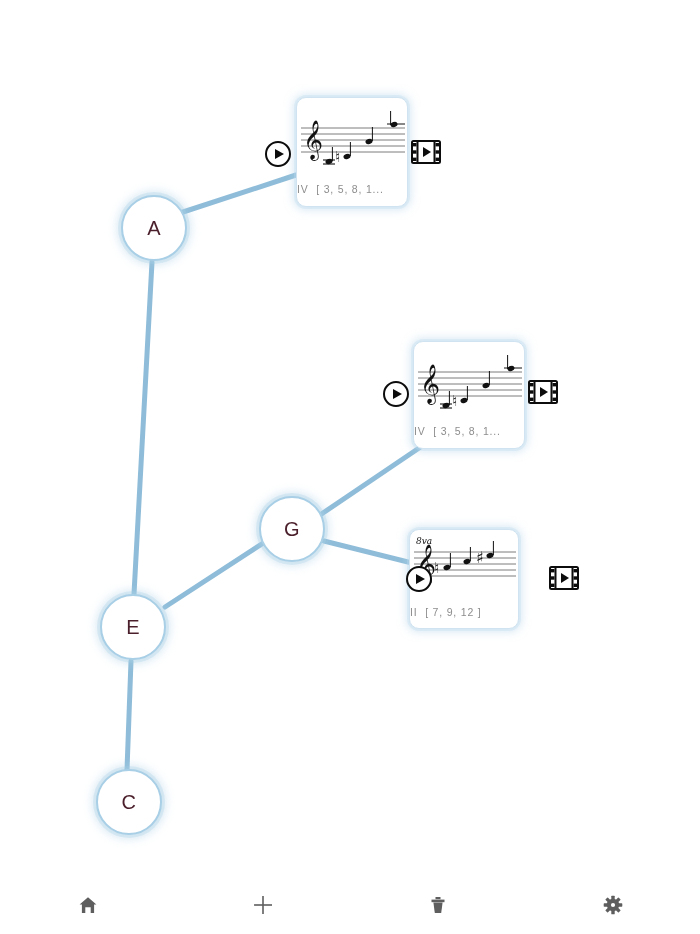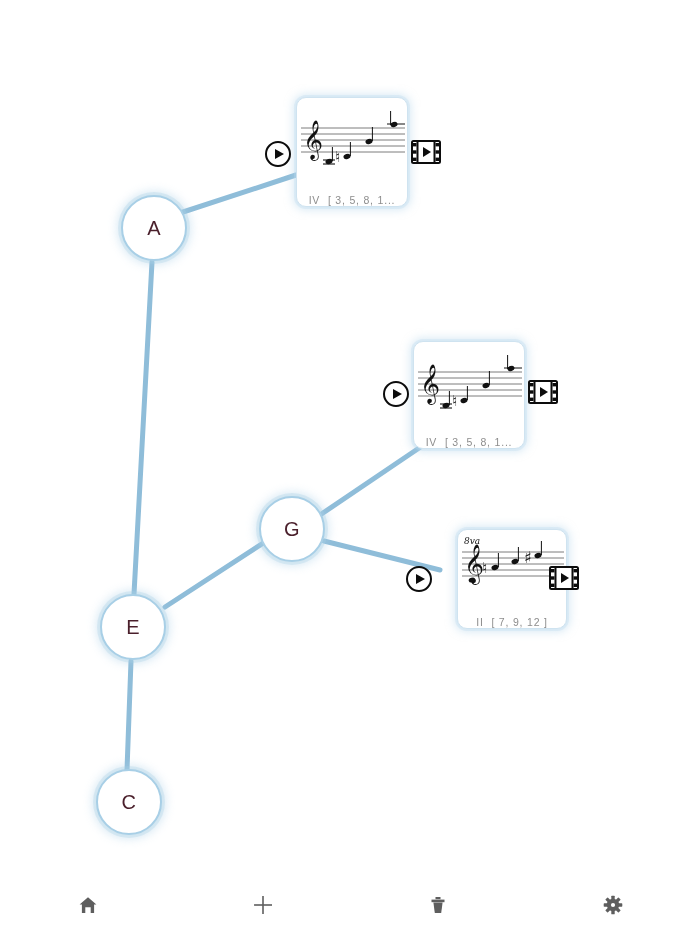--- a/index.html
+++ b/index.html
@@ -60,25 +60,25 @@
                 0 0 9px 3px rgba(180,214,235,0.50);
     z-index: 4;
     display: flex;
     flex-direction: column;
   }
   .staff-area {
     position: relative;
     flex: 1 1 auto;
   }
   .card-caption {
-    text-align: center;
+    text-align: left;
     font-size: 10.5px;
     color: #8d8d8d;
     letter-spacing: 0.8px;
-    padding-bottom: 0;
+    padding-bottom: 11px;
     white-space: nowrap;
   }
   .card-caption .cap-roman { margin-right: 4px; }
 
   
   .play-btn {
     position: absolute;
     width: 26px; height: 26px;
     border-radius: 50%;
     border: 2px solid #0c0c0c;
@@ -242,21 +242,21 @@
           <rect x="1.5" y="10.3" width="4" height="3.4"></rect>
           <rect x="1.5" y="17.6" width="4" height="3.4"></rect>
           <rect x="24.5" y="3" width="4" height="3.4"></rect>
           <rect x="24.5" y="10.3" width="4" height="3.4"></rect>
           <rect x="24.5" y="17.6" width="4" height="3.4"></rect>
         </g>
         <polygon points="12,7 20,12 12,17" fill="#0c0c0c"></polygon>
       </svg>
     </div>
 
-    <div class="chord-card" id="card-3" style="left:457px; top:529px; width:110px; height:100px;">
+    <div class="chord-card" id="card-3" style="left:409px; top:529px; width:110px; height:100px;">
       <div class="staff-area">
         <svg viewBox="0 0 110 72" width="110" height="72">
           <text x="6" y="14" font-family="DejaVu Serif, serif" font-size="9" font-style="italic" fill="#111">8va</text>
           <g stroke="#6e6e6e" stroke-width="0.9">
             <line x1="4" y1="22" x2="106" y2="22"></line>
             <line x1="4" y1="28" x2="106" y2="28"></line>
             <line x1="4" y1="34" x2="106" y2="34"></line>
             <line x1="4" y1="40" x2="106" y2="40"></line>
             <line x1="4" y1="46" x2="106" y2="46"></line>
           </g>

